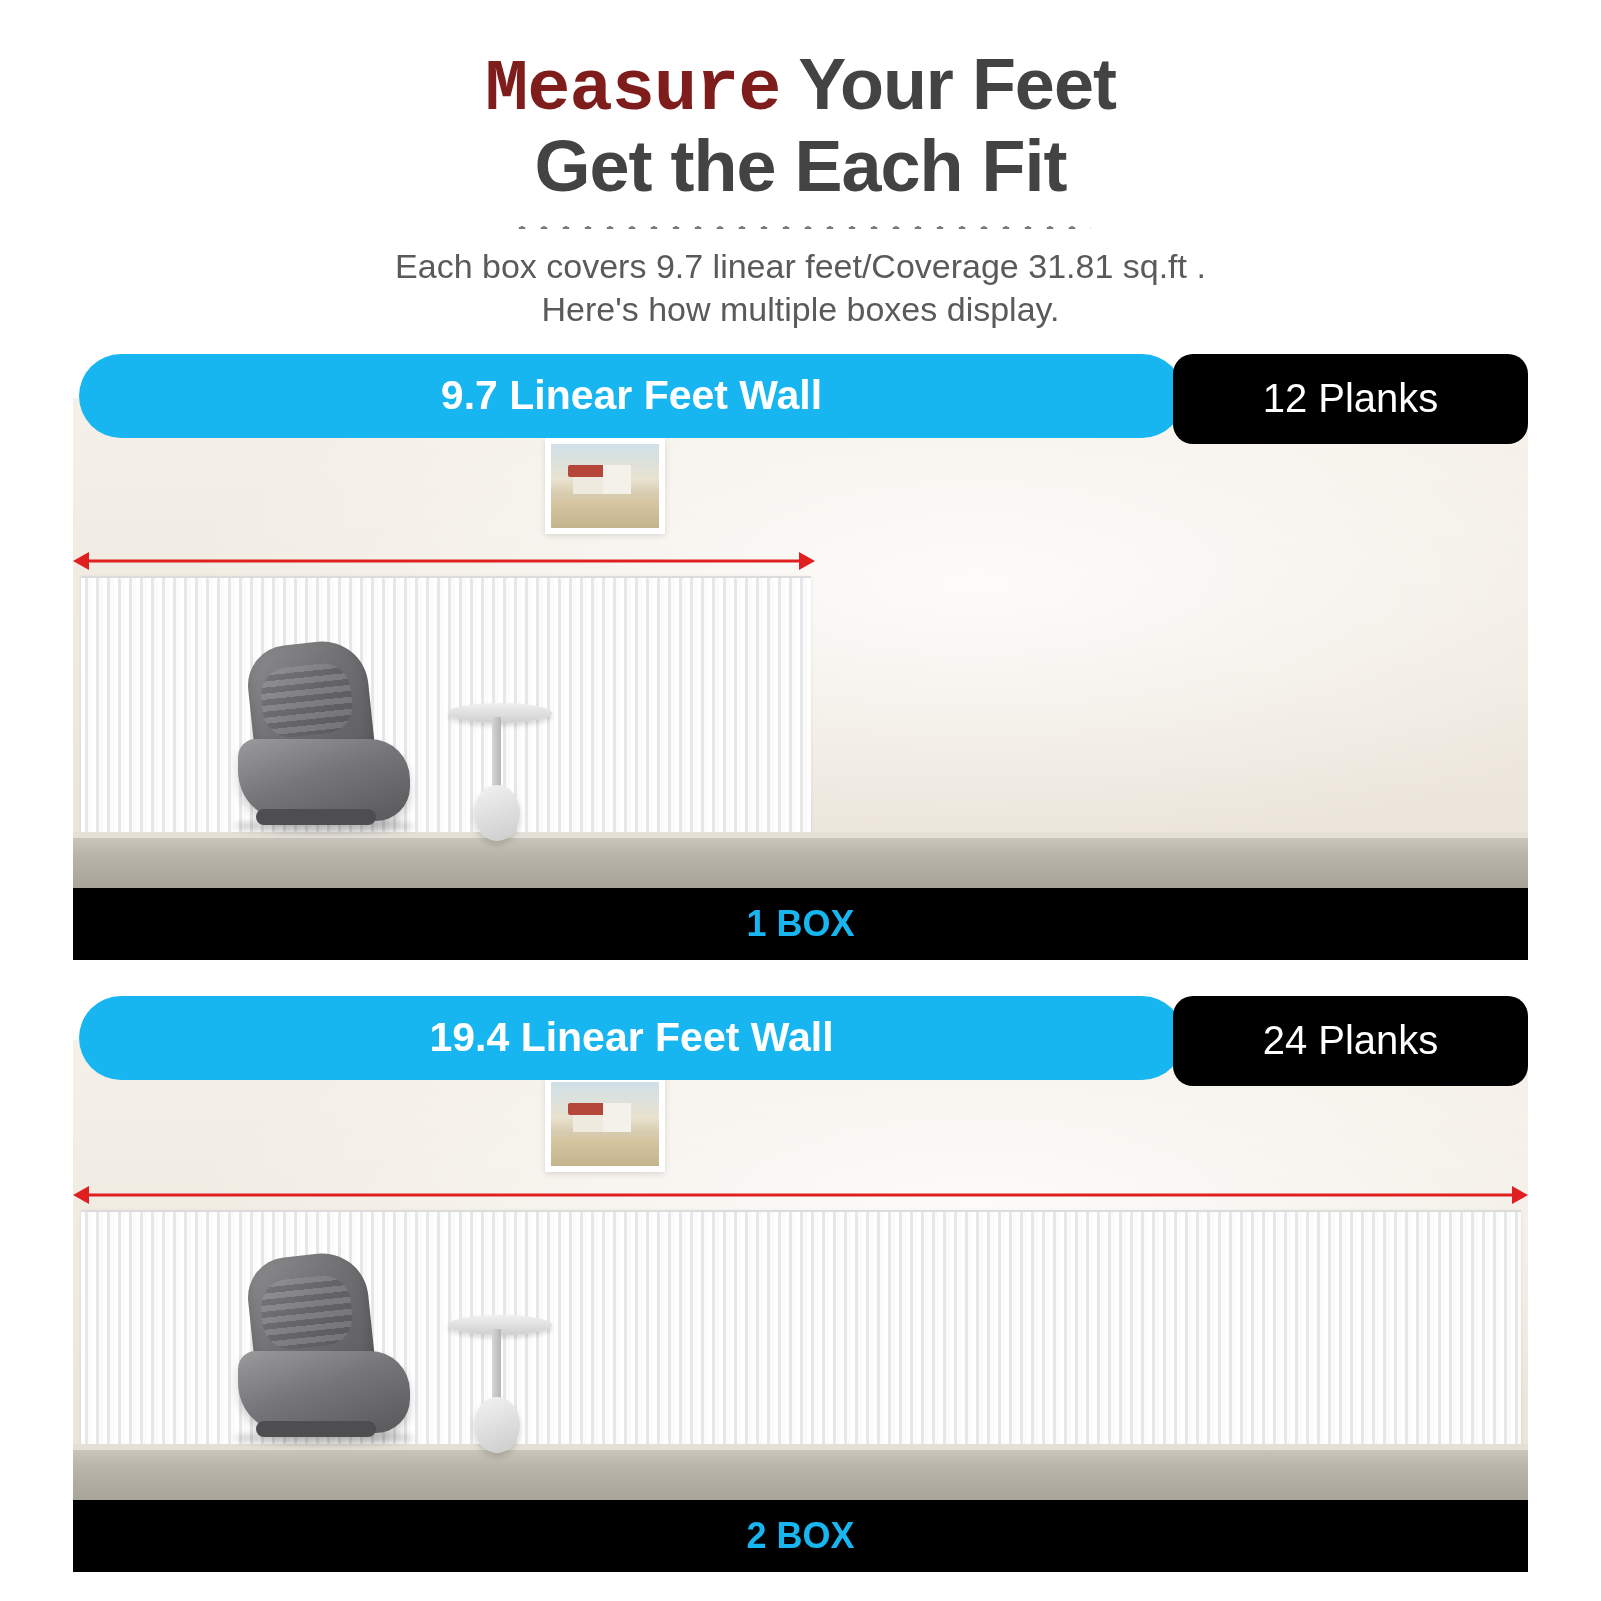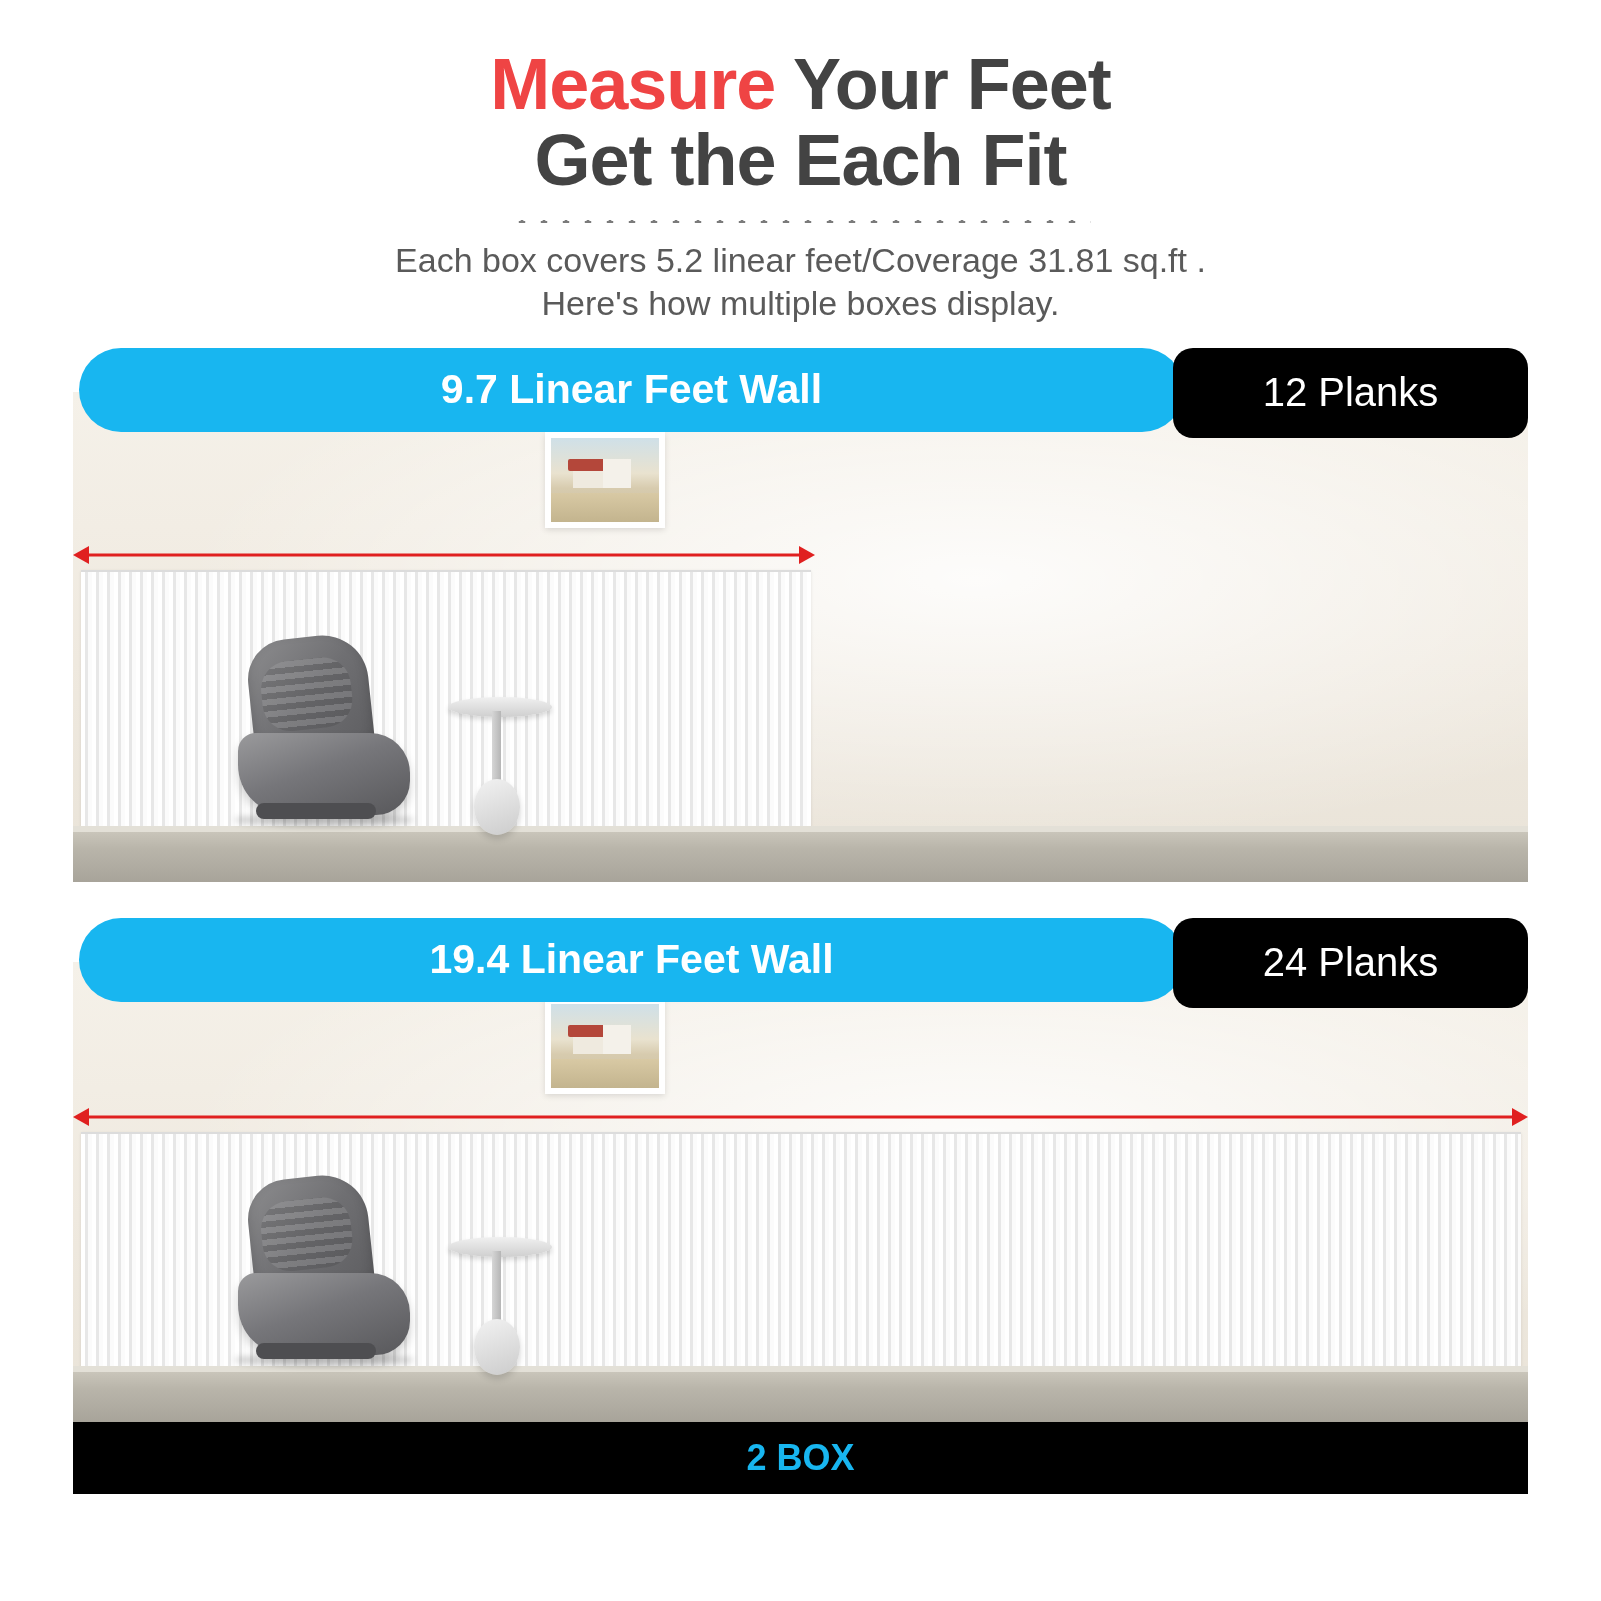--- a/index.html
+++ b/index.html
@@ -29,21 +29,22 @@
   }
   .title-line {
     font-size: 72px;
     font-weight: bold;
     color: #434343;
     letter-spacing: -1px;
     line-height: 1.06;
     white-space: nowrap;
   }
   .title-accent {
-    color: #ef4444;
+    color: #7f1d1d;
+    font-family: Liberation Mono, monospace;
   }
   .dotted {
     margin: 14px auto 0 auto;
     width: 580px;
     height: 10px;
     background-image: radial-gradient(#7b7b7b 22%, transparent 24%);
     background-size: 22px 10px;
     background-repeat: repeat-x;
     background-position: 0 4px;
   }
@@ -340,21 +341,21 @@
 <body>
 
 <div class="page">
 
   <div class="header">
     <div class="title-line">
       <span class="title-accent">Measure</span><span> Your Feet</span>
     </div>
     <div class="title-line">Get the Each Fit</div>
     <div class="dotted"></div>
-    <div class="subtitle">Each box covers 5.2 linear feet/Coverage 31.81 sq.ft .</div>
+    <div class="subtitle">Each box covers 9.7 linear feet/Coverage 31.81 sq.ft .</div>
     <div class="subtitle" style="margin-top:0;">Here's how multiple boxes display.</div>
   </div>
 
   <div class="panel panel-1">
     <div class="badge-row">
       <div class="blue-bar">9.7 Linear Feet Wall</div>
       <div class="black-badge">12 Planks</div>
     </div>
 
     <div class="scene">
@@ -386,20 +387,21 @@
         <div class="chair-foot"></div>
       </div>
 
       <div class="table" style="left:375px; top:305px;">
         <div class="table-top"></div>
         <div class="table-stem"></div>
         <div class="table-base"></div>
       </div>
     </div>
 
+    <div class="caption-bar">1 BOX</div>
   </div>
 
   <div class="panel panel-2">
     <div class="badge-row">
       <div class="blue-bar">19.4 Linear Feet Wall</div>
       <div class="black-badge">24 Planks</div>
     </div>
 
     <div class="scene scene-2">
       <div class="wall-upper"></div>

